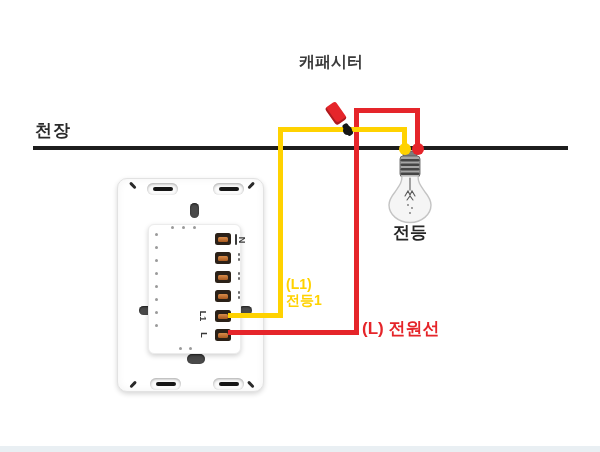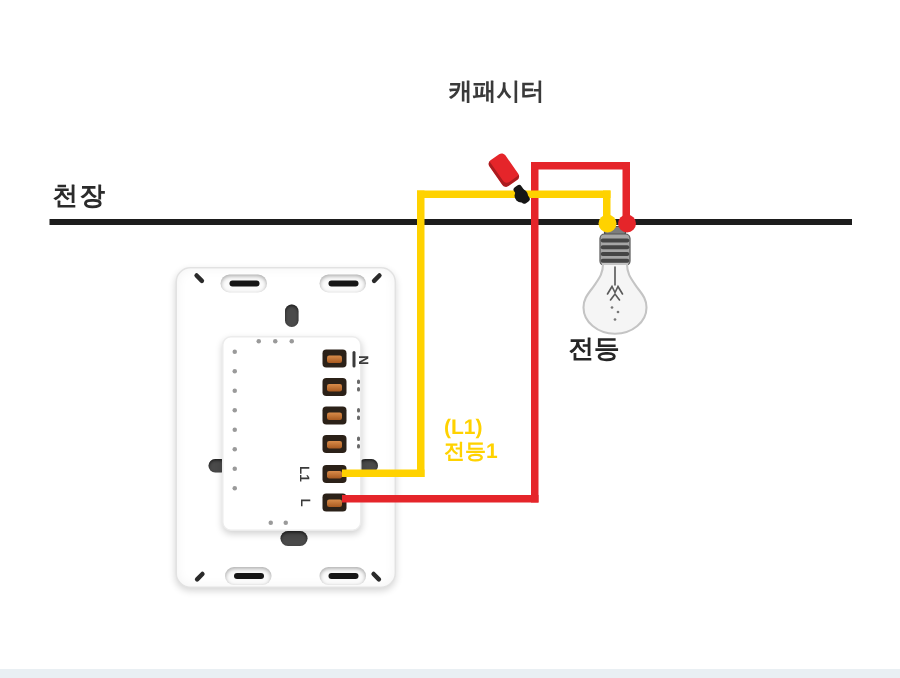--- a/index.html
+++ b/index.html
@@ -27,23 +27,23 @@
   .dot{width:12px;height:12px;border-radius:50%;}
   #yellow-dot{left:399px;top:143px;background:var(--wire-yellow);}
   #red-dot{left:412px;top:143px;background:var(--wire-red);}
   
   #capacitor{left:329px;top:100px;width:40px;height:14px;transform:rotate(55deg);transform-origin:3px 7px;display:flex;align-items:center;gap:3px;}
   #capacitor .body{width:21px;height:13px;background:var(--wire-red);border-radius:3px;box-shadow:inset -2px -2px 0 rgba(0,0,0,0.25);}
   #capacitor .lead{width:13px;height:6px;background:#161616;border-radius:2px;}
   #capacitor-tip{left:343px;top:126px;width:9px;height:9px;border-radius:50%;background:#161616;}
   
   #bulb{left:383px;top:150px;}
-  #bulb-label{left:367px;top:221px;width:58px;text-align:center;font-size:17px;font-weight:700;color:#262626;}
+  #bulb-label{left:381px;top:221px;width:58px;text-align:center;font-size:17px;font-weight:700;color:#262626;}
   
-  #load-wire-label{left:286px;top:276px;font-size:14px;font-weight:700;color:var(--wire-yellow);line-height:16px;margin-left:10px;}
+  #load-wire-label{left:286px;top:276px;font-size:14px;font-weight:700;color:var(--wire-yellow);line-height:16px;}
   #power-wire-label{left:362px;top:317px;font-size:17px;font-weight:700;color:var(--wire-red);}
   
   #switch-plate{left:117px;top:178px;width:145px;height:212px;background:#fff;border:1px solid #e2e2e2;border-radius:10px;
     box-shadow:0 2px 5px rgba(0,0,0,0.16), inset 0 0 8px rgba(0,0,0,0.05);}
   .corner-tick{width:8px;height:2.5px;background:#2a2a2a;border-radius:2px;}
   .slot{width:31px;height:12px;background:#fbfbfb;border-radius:7px;box-shadow:inset 0 1px 3px rgba(0,0,0,0.35);display:flex;align-items:center;justify-content:center;}
   .slot .bar{width:20px;height:4px;background:#161616;border-radius:2px;}
   .pill{background:#4a4a4a;border-radius:6px;box-shadow:inset 0 1px 2px rgba(0,0,0,0.6);}
   #module{left:148px;top:224px;width:91px;height:128px;background:#fff;border:1px solid #ececec;border-radius:6px;box-shadow:0 2px 5px rgba(0,0,0,0.18);}
   .module-dot{width:3px;height:3px;border-radius:50%;background:#9a9a9a;position:absolute;}
@@ -169,15 +169,16 @@
   </svg>
   <div class="abs" id="bulb-label">전등</div>
 
   <div class="abs dot" id="yellow-dot"></div>
   <div class="abs dot" id="red-dot"></div>
 
   <div class="abs" id="load-wire-label">
     <div>(L1)</div>
     <div>전등1</div>
   </div>
+  <div class="abs" id="power-wire-label">(L) 전원선</div>
 
   <div class="abs" id="bottom-band"></div>
 </div>
 
 </body></html>

